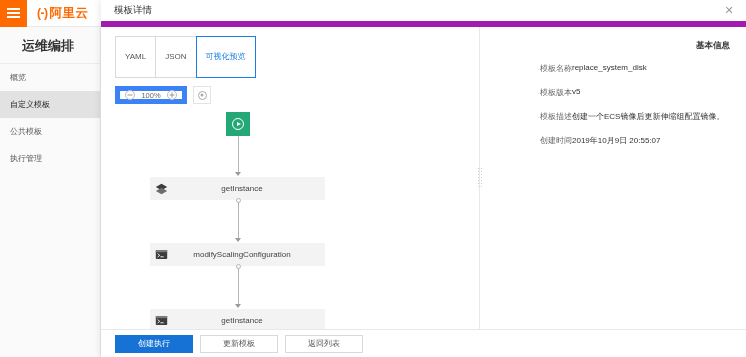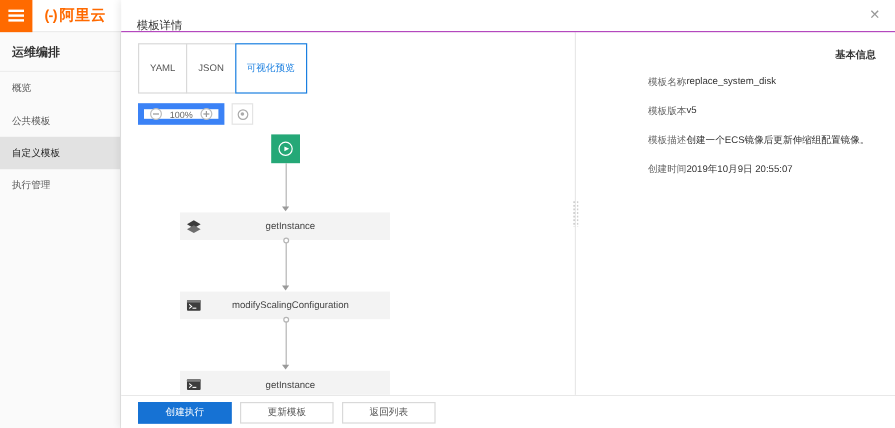--- a/index.html
+++ b/index.html
@@ -26,37 +26,37 @@
   .logo-mark { color: #ff6a00; font-size: 12px; font-weight: bold; letter-spacing: -0.5px; }
   .logo-text { color: #ff6a00; font-size: 12.5px; font-weight: bold; margin-left: 2px; letter-spacing: 0.5px; }
   .topbar-region { font-size: 8px; color: #888; margin-left: 6px; }
 
   
   .leftnav {
     position: absolute; left: 0; top: 27px; width: 101px; height: 330px;
     background: #fafafa; border-right: 1px solid #e8e8e8;
   }
   .nav-title {
-    font-size: 10px; color: #333; font-weight: bold;
-    padding: 10px 8px 8px 10px; border-bottom: 1px solid #ededed;
+    font-size: 13px; color: #333; font-weight: bold;
+    padding: 10px 26px 8px 10px; border-bottom: 1px solid #ededed; text-align: right;
   }
   .nav-item {
     font-size: 8px; color: #555; padding: 8px 10px; cursor: pointer;
   }
   .nav-item.active { background: #e2e2e2; color: #222; }
 
   
   .modal {
     position: absolute; left: 101px; top: 0; width: 645px; height: 357px;
     background: #ffffff; box-shadow: -2px 0 6px rgba(0,0,0,0.08);
     display: flex; flex-direction: column;
   }
   .modal-header {
-    height: 27px; flex: 0 0 27px; border-bottom: 1px solid #a21caf;
-    display: flex; align-items: center; padding: 16px 10px 0 13px; position: relative;
+    height: 27px; flex: 0 0 27px; border-bottom: 6px solid #a21caf;
+    display: flex; align-items: flex-start; padding: 4px 10px 0 13px; position: relative;
   }
   .modal-title { font-size: 9.5px; color: #333; }
   .close-btn {
     position: absolute; right: 10px; top: 50%; transform: translateY(-50%);
     width: 14px; height: 14px; display: flex; align-items: center; justify-content: center;
     font-size: 11px; color: #999; cursor: pointer; line-height: 1;
   }
 
   .modal-body { flex: 1; display: flex; min-height: 0; position: relative; }
 
@@ -187,22 +187,22 @@
     <div class="logo">
       <span class="logo-mark">(-)</span>
       <span class="logo-text">阿里云</span>
     </div>
     <span class="topbar-region">华南</span>
   </div>
 
   <div class="leftnav">
     <div class="nav-title">运维编排</div>
     <div class="nav-item">概览</div>
+    <div class="nav-item active">自定义模板</div>
     <div class="nav-item">公共模板</div>
-    <div class="nav-item active">自定义模板</div>
     <div class="nav-item">执行管理</div>
   </div>
 
   <div class="modal">
 
     <div class="modal-header">
       <span class="modal-title">模板详情</span>
       <span class="close-btn">✕</span>
     </div>
 

